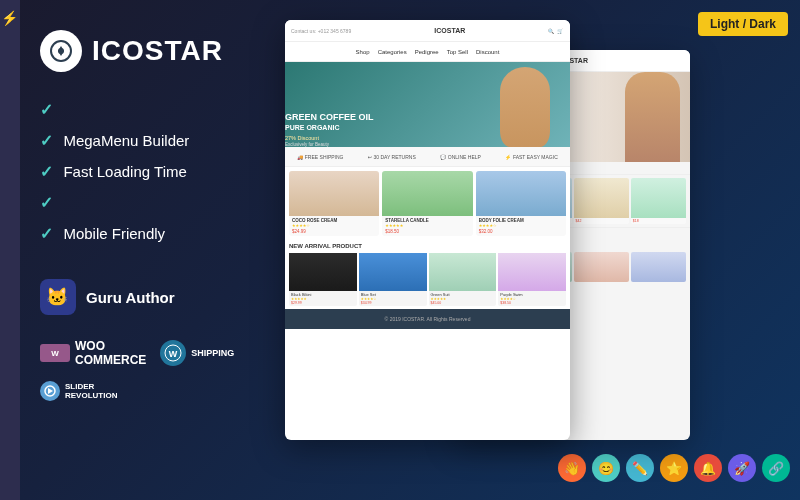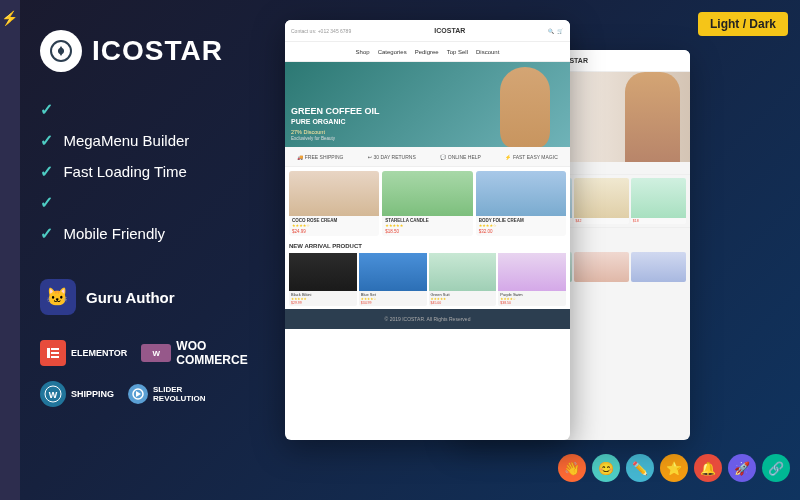--- a/index.html
+++ b/index.html
@@ -211,21 +211,20 @@
     }
 
     
     .mock-hero {
       height: 85px;
       background: linear-gradient(135deg, #2c7873, #6fb3b8);
       position: relative;
       overflow: hidden;
       display: flex;
       align-items: flex-end;
-      padding: 6px;
     }
 
     .mock-hero-text {
       color: white;
       font-size: 7px;
       font-weight: 700;
       line-height: 1.4;
     }
 
     .mock-hero-figure {
@@ -495,31 +494,20 @@
       <span>Mobile Friendly</span>
     </li>
   </ul>
 
   <div class="guru-author">
     <div class="guru-icon">🐱</div>
     <span>Guru Author</span>
   </div>
 
   <div class="tech-logos">
-    <div class="tech-logo elementor-logo">
-      <div class="icon-circle" style="background:#e74c3c; border-radius:4px;">
-        <svg width="14" height="14" viewBox="0 0 14 14">
-          <rect x="1" y="2" width="3" height="10" fill="white"></rect>
-          <rect x="5" y="2" width="8" height="2" fill="white"></rect>
-          <rect x="5" y="6" width="8" height="2" fill="white"></rect>
-          <rect x="5" y="10" width="8" height="2" fill="white"></rect>
-        </svg>
-      </div>
-      <span style="font-size:9px; font-weight:800; color:white;">ELEMENTOR</span>
-    </div>
 
     <div class="tech-logo woo-logo">
       <div class="icon-circle" style="background:#96588a; width:30px; height:18px; border-radius:3px; font-size:8px; color:white; display:flex; align-items:center; justify-content:center; font-weight:900;">W</div>
       <span style="font-size:12px; font-weight:800; color:white;">WOO<br>COMMERCE</span>
     </div>
 
     <div class="tech-logo wp-logo">
       <div class="icon-circle" style="background:#21759b; font-size:11px; color:white; font-weight:900; display:flex; align-items:center; justify-content:center;">
         <svg width="18" height="18" viewBox="0 0 18 18">
           <circle cx="9" cy="9" r="8" fill="#21759b" stroke="white" stroke-width="1"></circle>

